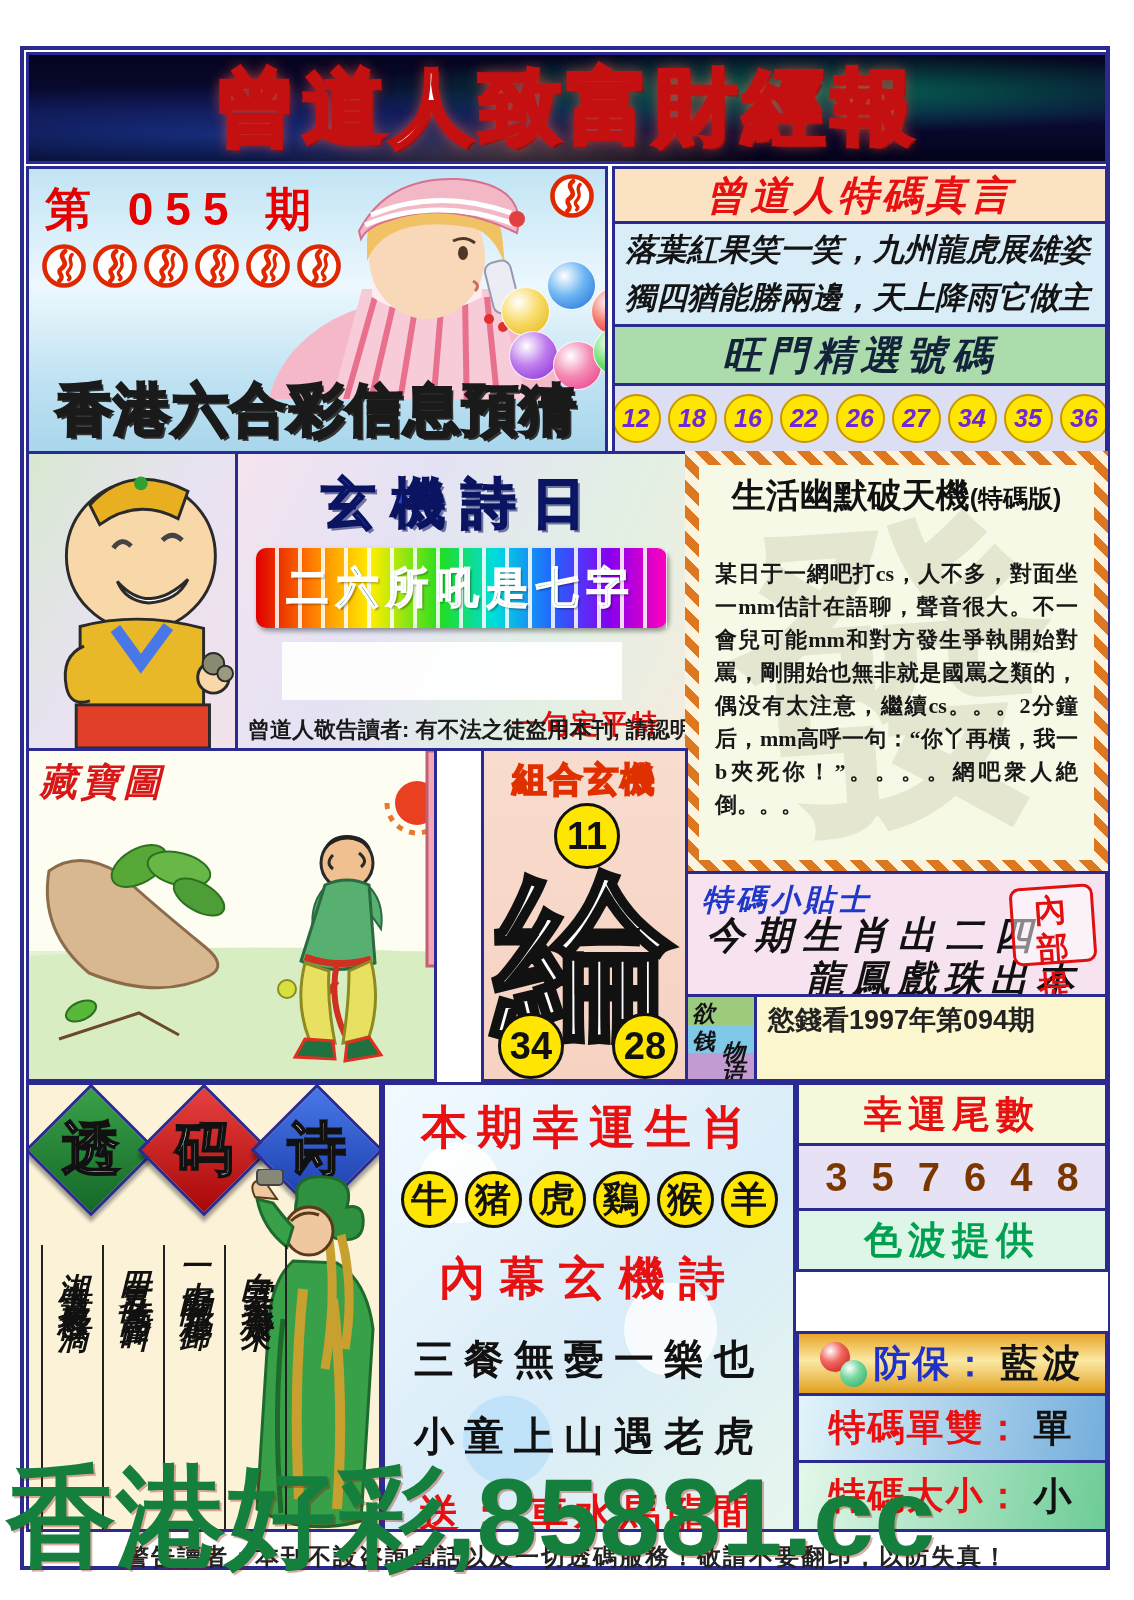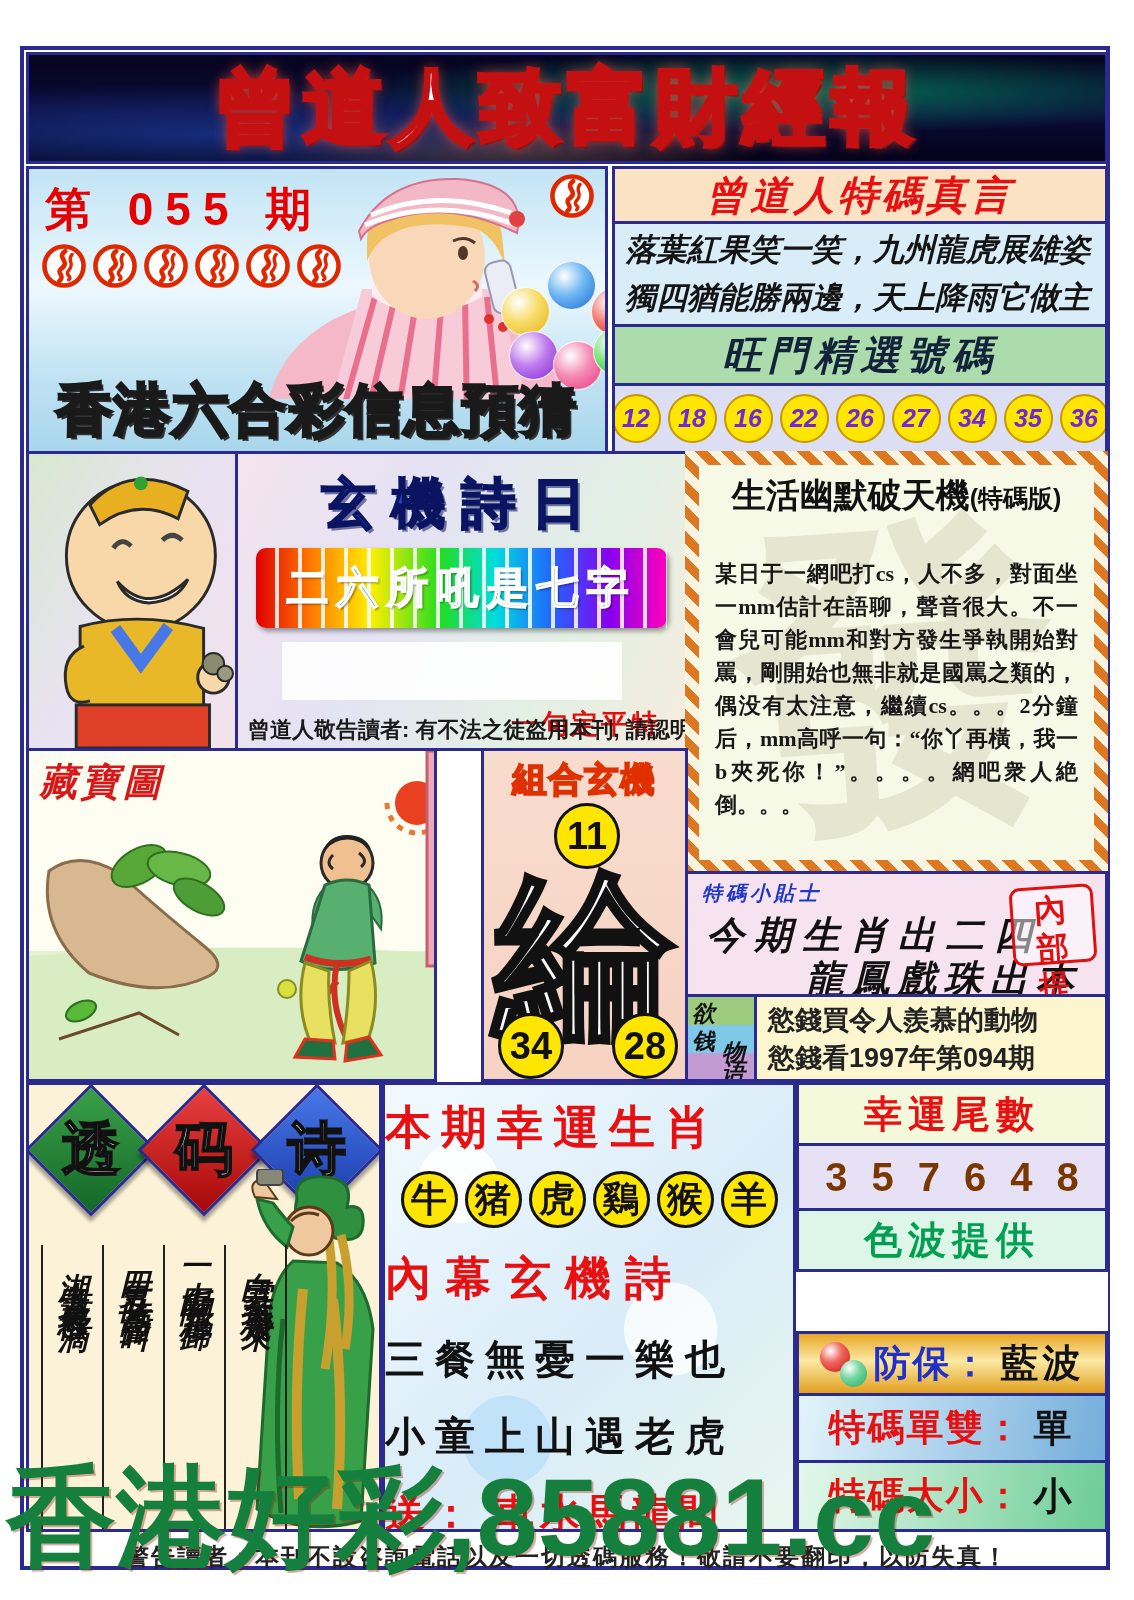--- a/index.html
+++ b/index.html
@@ -89,21 +89,21 @@
   .comboPanel{left:481px;top:748px;width:207px;height:334px;z-index:1;
     background:linear-gradient(180deg,#F8DCCE,#F6D2C2);}
   .comboTitle{position:absolute;left:0;right:0;top:6px;text-align:center;font-size:34px;font-weight:bold;
     color:#FFE200;-webkit-text-stroke:2px #E03000;letter-spacing:2px;}
   .cball{position:absolute;width:60px;height:60px;border-radius:50%;background:#FFE600;border:3px solid #111;
     color:#111;font-size:38px;font-weight:bold;display:flex;align-items:center;justify-content:center;}
   .comboChar{position:absolute;left:0;right:0;top:86px;text-align:center;font-size:180px;font-weight:bold;
     font-family:"Liberation Serif",serif;color:#fff;-webkit-text-stroke:4px #111;
     text-shadow:0 0 2px #111;}
   .tipsPanel{left:685px;top:871px;width:423px;height:126px;background:#F7E2F0;z-index:1;}
-  .tipsTitle{position:absolute;left:14px;top:6px;color:#2038C8;font-size:20px;font-weight:bold;font-style:italic;letter-spacing:4px;}
+  .tipsTitle{position:absolute;left:14px;top:6px;color:#2038C8;font-size:30px;font-weight:bold;font-style:italic;letter-spacing:4px;}
   .tipsL1{position:absolute;left:18px;top:36px;font-family:"Liberation Serif",serif;font-size:38px;font-weight:bold;
     font-style:italic;color:#111;letter-spacing:10px;}
   .tipsL2{position:absolute;left:118px;top:80px;font-family:"Liberation Serif",serif;font-size:38px;font-weight:bold;
     font-style:italic;color:#111;letter-spacing:8px;}
   .stamp{position:absolute;right:10px;top:12px;width:84px;height:78px;border:3px solid #E01010;border-radius:10px;
     color:#E01010;font-size:32px;font-weight:bold;line-height:38px;text-align:center;
     transform:rotate(-4deg);padding-top:2px;box-sizing:border-box;letter-spacing:4px;
     display:flex;flex-wrap:wrap;align-items:center;justify-content:center;background:rgba(255,255,255,.5);}
   .stamp span{width:2.1em;display:block;}
   .moneyPanel{left:685px;top:994px;width:423px;height:88px;z-index:1;background:#FBF6CD;}
@@ -129,21 +129,21 @@
     border-right:2px solid #222;z-index:3;}
   .pcol{border-left:2px solid #222;padding:4px 9px;font-size:30px;font-weight:bold;color:#111;
     font-family:"Liberation Serif",serif;font-style:italic;letter-spacing:8px;}
   .sageArt{position:absolute;right:-4px;top:84px;width:150px;height:370px;z-index:2;}
   .luckyPanel{left:382px;top:1082px;width:414px;height:450px;z-index:1;
     background:
       radial-gradient(circle at 18% 22%, rgba(255,255,255,.9) 0 40px, transparent 41px),
       radial-gradient(circle at 70% 55%, rgba(255,255,255,.8) 0 46px, transparent 47px),
       radial-gradient(circle at 30% 80%, rgba(190,225,248,.9) 0 44px, transparent 45px),
       linear-gradient(135deg,#F2FAFF,#D9ECF8 55%,#E8F6EE);
-    }
+    text-align:center;}
   .luckyTitle{margin-top:12px;color:#E81010;font-size:46px;font-weight:bold;letter-spacing:10px;}
   .zodiacRow{margin-top:12px;display:flex;justify-content:center;gap:7px;}
   .zball{width:57px;height:57px;border-radius:50%;background:#FFE600;border:3px solid #111;color:#111;
     font-size:36px;font-weight:bold;display:flex;align-items:center;justify-content:center;box-sizing:border-box;}
   .innerPoemTitle{margin-top:20px;color:#E81010;font-size:46px;font-weight:bold;letter-spacing:14px;}
   .innerLine{margin-top:22px;color:#111;font-size:40px;font-weight:bold;letter-spacing:10px;}
   .giftLine{margin-top:22px;color:#E81010;font-size:40px;font-weight:bold;letter-spacing:6px;}
   .rightPanel{left:796px;top:1082px;width:312px;height:450px;z-index:1;background:#fff;border:none;}
   .prow{position:absolute;left:0;width:100%;border:3px solid #2A2A90;box-sizing:border-box;
     display:flex;align-items:center;justify-content:center;}
@@ -356,21 +356,20 @@
   <div class="moneyLabel">
     <div class="mband mb1"></div>
     <div class="mband mb2"></div>
     <div class="mband mb3"></div>
     <span class="mchar" style="left:4px;top:1px;">欲</span>
     <span class="mchar" style="left:4px;top:29px;">钱</span>
     <span class="mchar" style="left:34px;top:40px;">物</span>
     <span class="mchar" style="left:34px;top:60px;">语</span>
   </div>
   <div class="moneyText">
-    <div>慾錢買令人羨慕的動物</div>
     <div>慾錢看1997年第094期</div>
   </div>
 </div>
 
 <div class="sec toushiPanel">
   <div class="diamonds">
     <div class="diamond g">
         <span>透</span>
       </div>
     <div class="diamond r">

